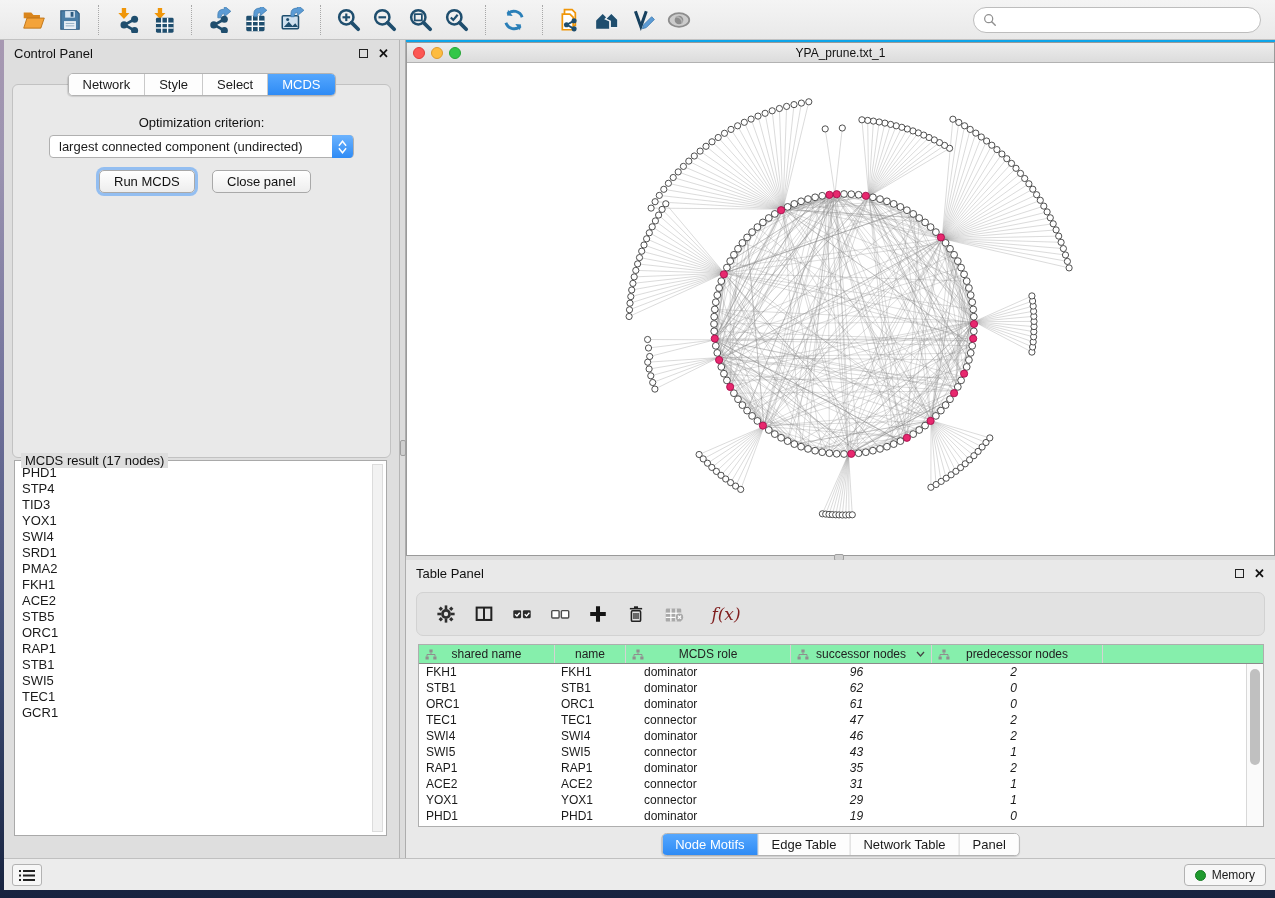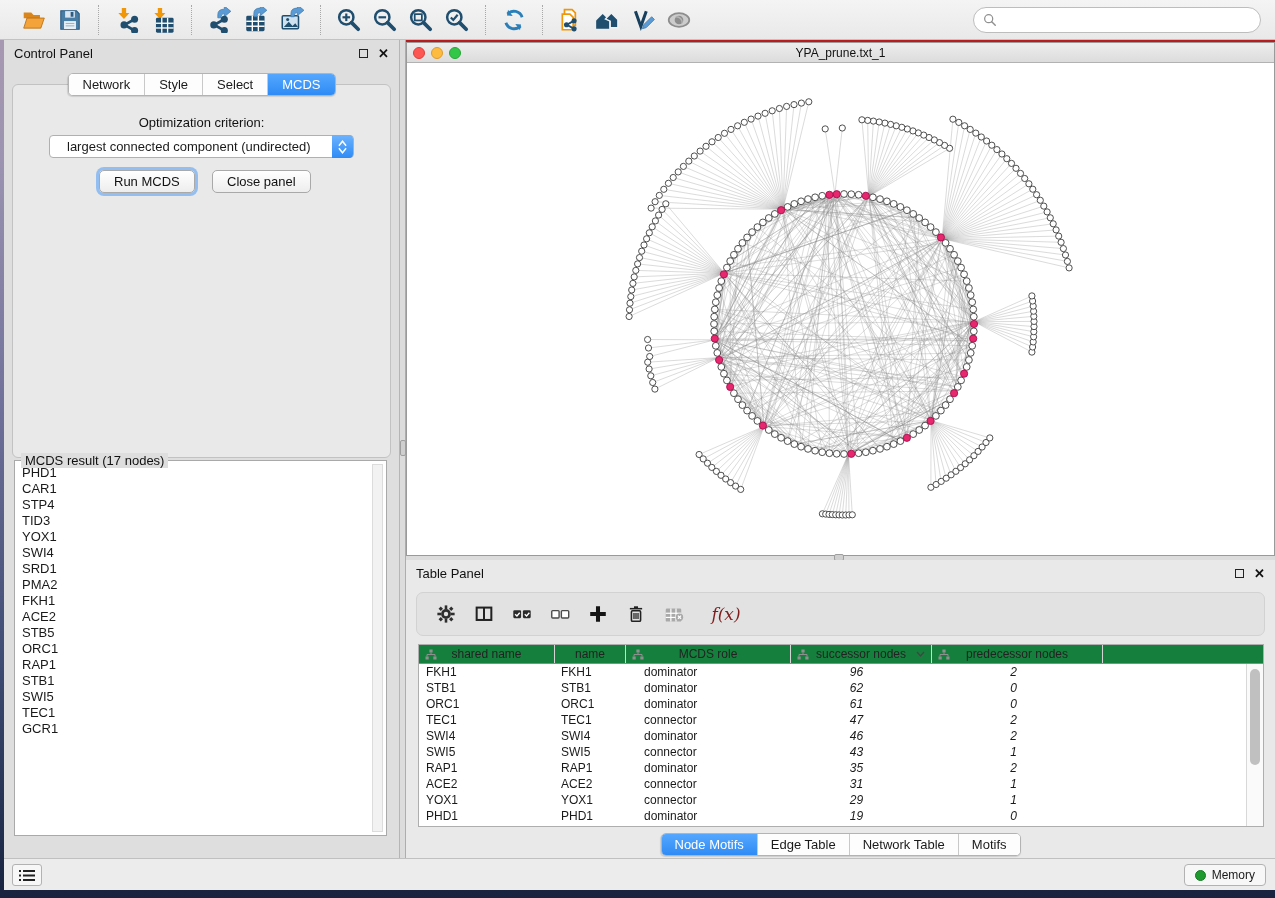--- a/index.html
+++ b/index.html
@@ -32,21 +32,21 @@
   #cp-tabs { position:absolute; left:50%; transform:translateX(-50%); top:33px; display:flex; z-index:3;
     border:1px solid #b3b3b3; border-radius:5px; overflow:hidden; background:#fff; box-shadow:0 1px 1px rgba(0,0,0,.12); }
   .cp-tab { padding:3px 14px; font-size:13px; background:#fdfdfd; border-right:1px solid #c9c9c9; cursor:pointer; }
   .cp-tab:last-child { border-right:none; }
   .cp-tab.active { background:linear-gradient(180deg,#55a7fe,#2e8bf5); color:#fff; }
   #cp-inner { position:absolute; left:8px; right:8px; top:44px; height:374px; background:#e9e9e9;
     border:1px solid #c2c2c2; border-radius:6px; }
   #opt-label { position:absolute; width:100%; top:30px; text-align:center; font-size:13px; color:#111; }
   #opt-select { position:absolute; left:36px; right:36px; top:50px; height:23px; background:#fff;
     border:1px solid #b0b0b0; border-radius:4px; display:flex; align-items:center; cursor:pointer; }
-  #opt-select .sel-text { padding-left:9px; font-size:13px; white-space:nowrap;margin-left:8px; }
+  #opt-select .sel-text { padding-left:9px; font-size:13px; white-space:nowrap; }
   #opt-select .stepper { margin-left:auto; width:21px; height:23px; border-radius:0 4px 4px 0;
     background:linear-gradient(180deg,#6cb3fe,#2e8bf5); display:flex; flex-direction:column; align-items:center; justify-content:center; }
   .stepper svg { width:9px; height:7px; display:block; }
   .cp-btn { position:absolute; top:85px; height:23px; background:linear-gradient(180deg,#ffffff,#ededed);
     border:1px solid #a9a9a9; border-radius:5px; font-size:13px; padding:0 14px; cursor:pointer; color:#111; }
   #run-btn { left:86px; box-shadow:0 0 0 3px rgba(77,155,248,.55); }
   #close-panel-btn { left:199px; }
   #mcds-box { position:absolute; left:10px; right:12px; top:420px; height:376px;
     border:1px solid #a9a9a9; background:#fff; }
   #mcds-legend { position:absolute; top:-8px; left:6px; background:#dedede; padding:0 4px; font-size:13px; color:#111; }
@@ -54,41 +54,41 @@
   .mcds-item { padding-left:3px; }
   #mcds-scroll { position:absolute; top:3px; bottom:3px; right:3px; width:11px; background:#f2f2f2; border:1px solid #dcdcdc; }
 
   
   #v-split { left:400px; top:40px; width:6px; height:818px; background:#dcdcdc; border-right:1px solid #adadad; }
   #v-split .grip { position:absolute; top:400px; left:0px; width:6px; height:16px; background:#cfcfcf; border:1px solid #9f9f9f; border-radius:2px; }
   #h-split { left:406px; top:556px; width:869px; height:4px; background:#dcdcdc; }
   #h-split .grip { position:absolute; left:428px; top:-2px; width:10px; height:7px; background:#cfcfcf; border:1px solid #9f9f9f; border-radius:2px; }
 
   
-  #net-area { left:406px; top:40px; width:869px; height:516px; background:#b91c1c; }
+  #net-area { left:406px; top:40px; width:869px; height:516px; background:#0ea5e9; }
   #net-frame { position:absolute; left:0px; top:2px; width:869px; height:514px; border:1px solid #9a9a9a; }
   #net-titlebar { height:20px; background:linear-gradient(180deg,#ededed,#dcdcdc); border-bottom:1px solid #b2b2b2;
     display:flex; align-items:center; padding:0 6px; position:relative; }
   .tl { width:12px; height:12px; border-radius:50%; margin-right:6px; cursor:pointer; }
   #tl-red { background:#fc5753; border:1px solid #df3e3a; }
   #tl-yellow { background:#fdbc40; border:1px solid #de9b2d; }
   #tl-green { background:#33c748; border:1px solid #27a537; }
   #net-title { position:absolute; left:0; right:0; text-align:center; font-size:12px; color:#111; }
   #net-corner { position:absolute; left:0; top:0; width:0; height:0; border-top:7px solid #3d7de0; border-right:7px solid transparent; }
   #net-canvas { width:867px; height:492px; background:#fff; }
 
   
   #table-panel { left:406px; top:560px; width:869px; height:298px; background:#e9e9e9; }
   #tp-toolbar { position:absolute; left:10px; right:10px; top:32px; height:44px; background:#e2e2e2;
     border:1px solid #d2d2d2; border-radius:7px; display:flex; align-items:center; padding-left:12px; gap:4px; }
   .tp-btn { width:34px; height:34px; display:flex; align-items:center; justify-content:center; cursor:pointer; }
   .tp-btn.disabled { cursor:default; }
   .fx-glyph { font-family:"DejaVu Serif", serif; font-style:italic; font-size:17px; color:#7f1d1d;margin-left:28px; }
   #tbl { position:absolute; left:12px; right:11px; top:84px; height:183px; background:#fff; border:1px solid #aeaeae; }
-  #tbl-header { display:flex; height:19px; background:#15803d; border-bottom:1px solid #8a8a8a; }
+  #tbl-header { display:flex; height:19px; background:#86efac; border-bottom:1px solid #8a8a8a; }
   .th { position:relative; display:flex; align-items:center; justify-content:center; border-right:1px solid #d4d4d4;
        font-size:12px; color:#222; flex:none; cursor:pointer; }
   .th .tree-ico { position:absolute; left:6px; top:4px; }
   .th .sort-ico { position:absolute; right:6px; top:6px; }
   #tbl-body { position:relative; }
   .tr { display:flex; height:16px; line-height:16px; font-size:12px; }
   .td { flex:none; white-space:nowrap; overflow:hidden; }
   .td.l { text-align:left; } .td.r { text-align:center;font-style:italic; }
   #tbl-scroll { position:absolute; top:19px; bottom:0; right:0; width:17px; background:#fafafa; border-left:1px solid #d8d8d8; }
   #tbl-thumb { position:absolute; top:5px; left:3px; width:10px; height:96px; background:#c0c0c0; border-radius:5px; }
@@ -307,21 +307,20 @@
             </svg>
         </span>
       </div>
       <button id="run-btn" class="cp-btn">Run MCDS</button>
       <button id="close-panel-btn" class="cp-btn">Close panel</button>
     </div>
     <div id="mcds-box">
       <span id="mcds-legend">MCDS result (17 nodes)</span>
       <div id="mcds-list">
           <div class="mcds-item">PHD1</div>
-          <div class="mcds-item">CAR1</div>
           <div class="mcds-item">STP4</div>
           <div class="mcds-item">TID3</div>
           <div class="mcds-item">YOX1</div>
           <div class="mcds-item">SWI4</div>
           <div class="mcds-item">SRD1</div>
           <div class="mcds-item">PMA2</div>
           <div class="mcds-item">FKH1</div>
           <div class="mcds-item">ACE2</div>
           <div class="mcds-item">STB5</div>
           <div class="mcds-item">ORC1</div>
@@ -1329,21 +1328,21 @@
           </div>
         </div>
       <div id="tbl-scroll">
           <div id="tbl-thumb"></div>
         </div>
     </div>
     <div id="tp-tabs">
         <div class="tp-tab active">Node Motifs</div>
         <div class="tp-tab">Edge Table</div>
         <div class="tp-tab">Network Table</div>
-        <div class="tp-tab">Motifs</div>
+        <div class="tp-tab">Panel</div>
       </div>
   </div>
 
   <div id="status-bar" class="abs">
     <div id="status-menu-btn">
       <svg width="16" height="13" viewBox="0 0 16 13">
         <g fill="#222">
             <rect x="0" y="1" width="2" height="2"></rect>
             <rect x="4" y="1" width="12" height="2"></rect>
         <rect x="0" y="5.5" width="2" height="2"></rect>

